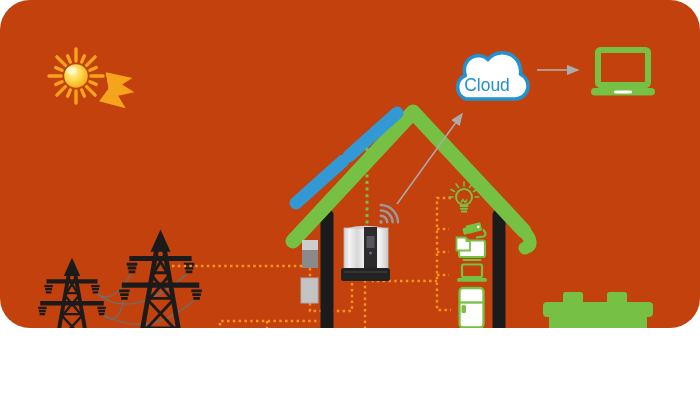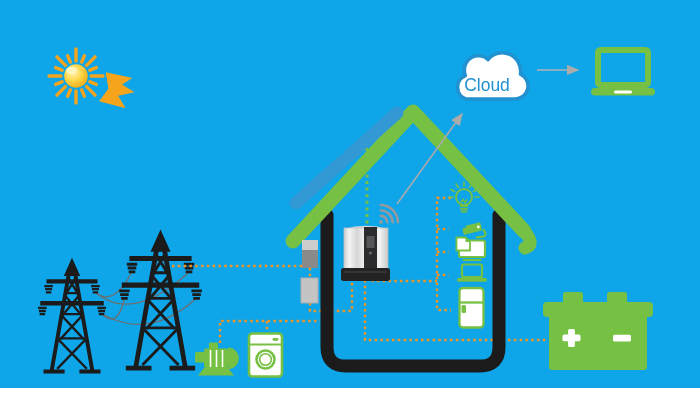--- a/index.html
+++ b/index.html
@@ -1,17 +1,17 @@
 <!DOCTYPE html>
 <html><head>
 <meta charset="utf-8">
 <style>
   html,body{margin:0;padding:0;background:#fff;}
-  .canvas{position:relative;width:700px;height:388px;background:#0ea5e9;overflow:hidden;
-          font-family:"Liberation Sans",sans-serif;}
+  .canvas{position:relative;width:700px;height:328px;background:#c2410c;overflow:hidden;
+          font-family:"Liberation Sans",sans-serif;border-radius:30px;}
   svg{display:block;}
   text.cloud-label{font-family:"Liberation Sans",sans-serif;font-size:17.5px;fill:#2191d0;}
 </style>
 </head>
 <body>
 
 <div class="canvas">
 <svg width="700" height="420" viewBox="0 0 700 420">
   <defs>
     <radialGradient id="sunBall" cx="38%" cy="35%" r="75%">

